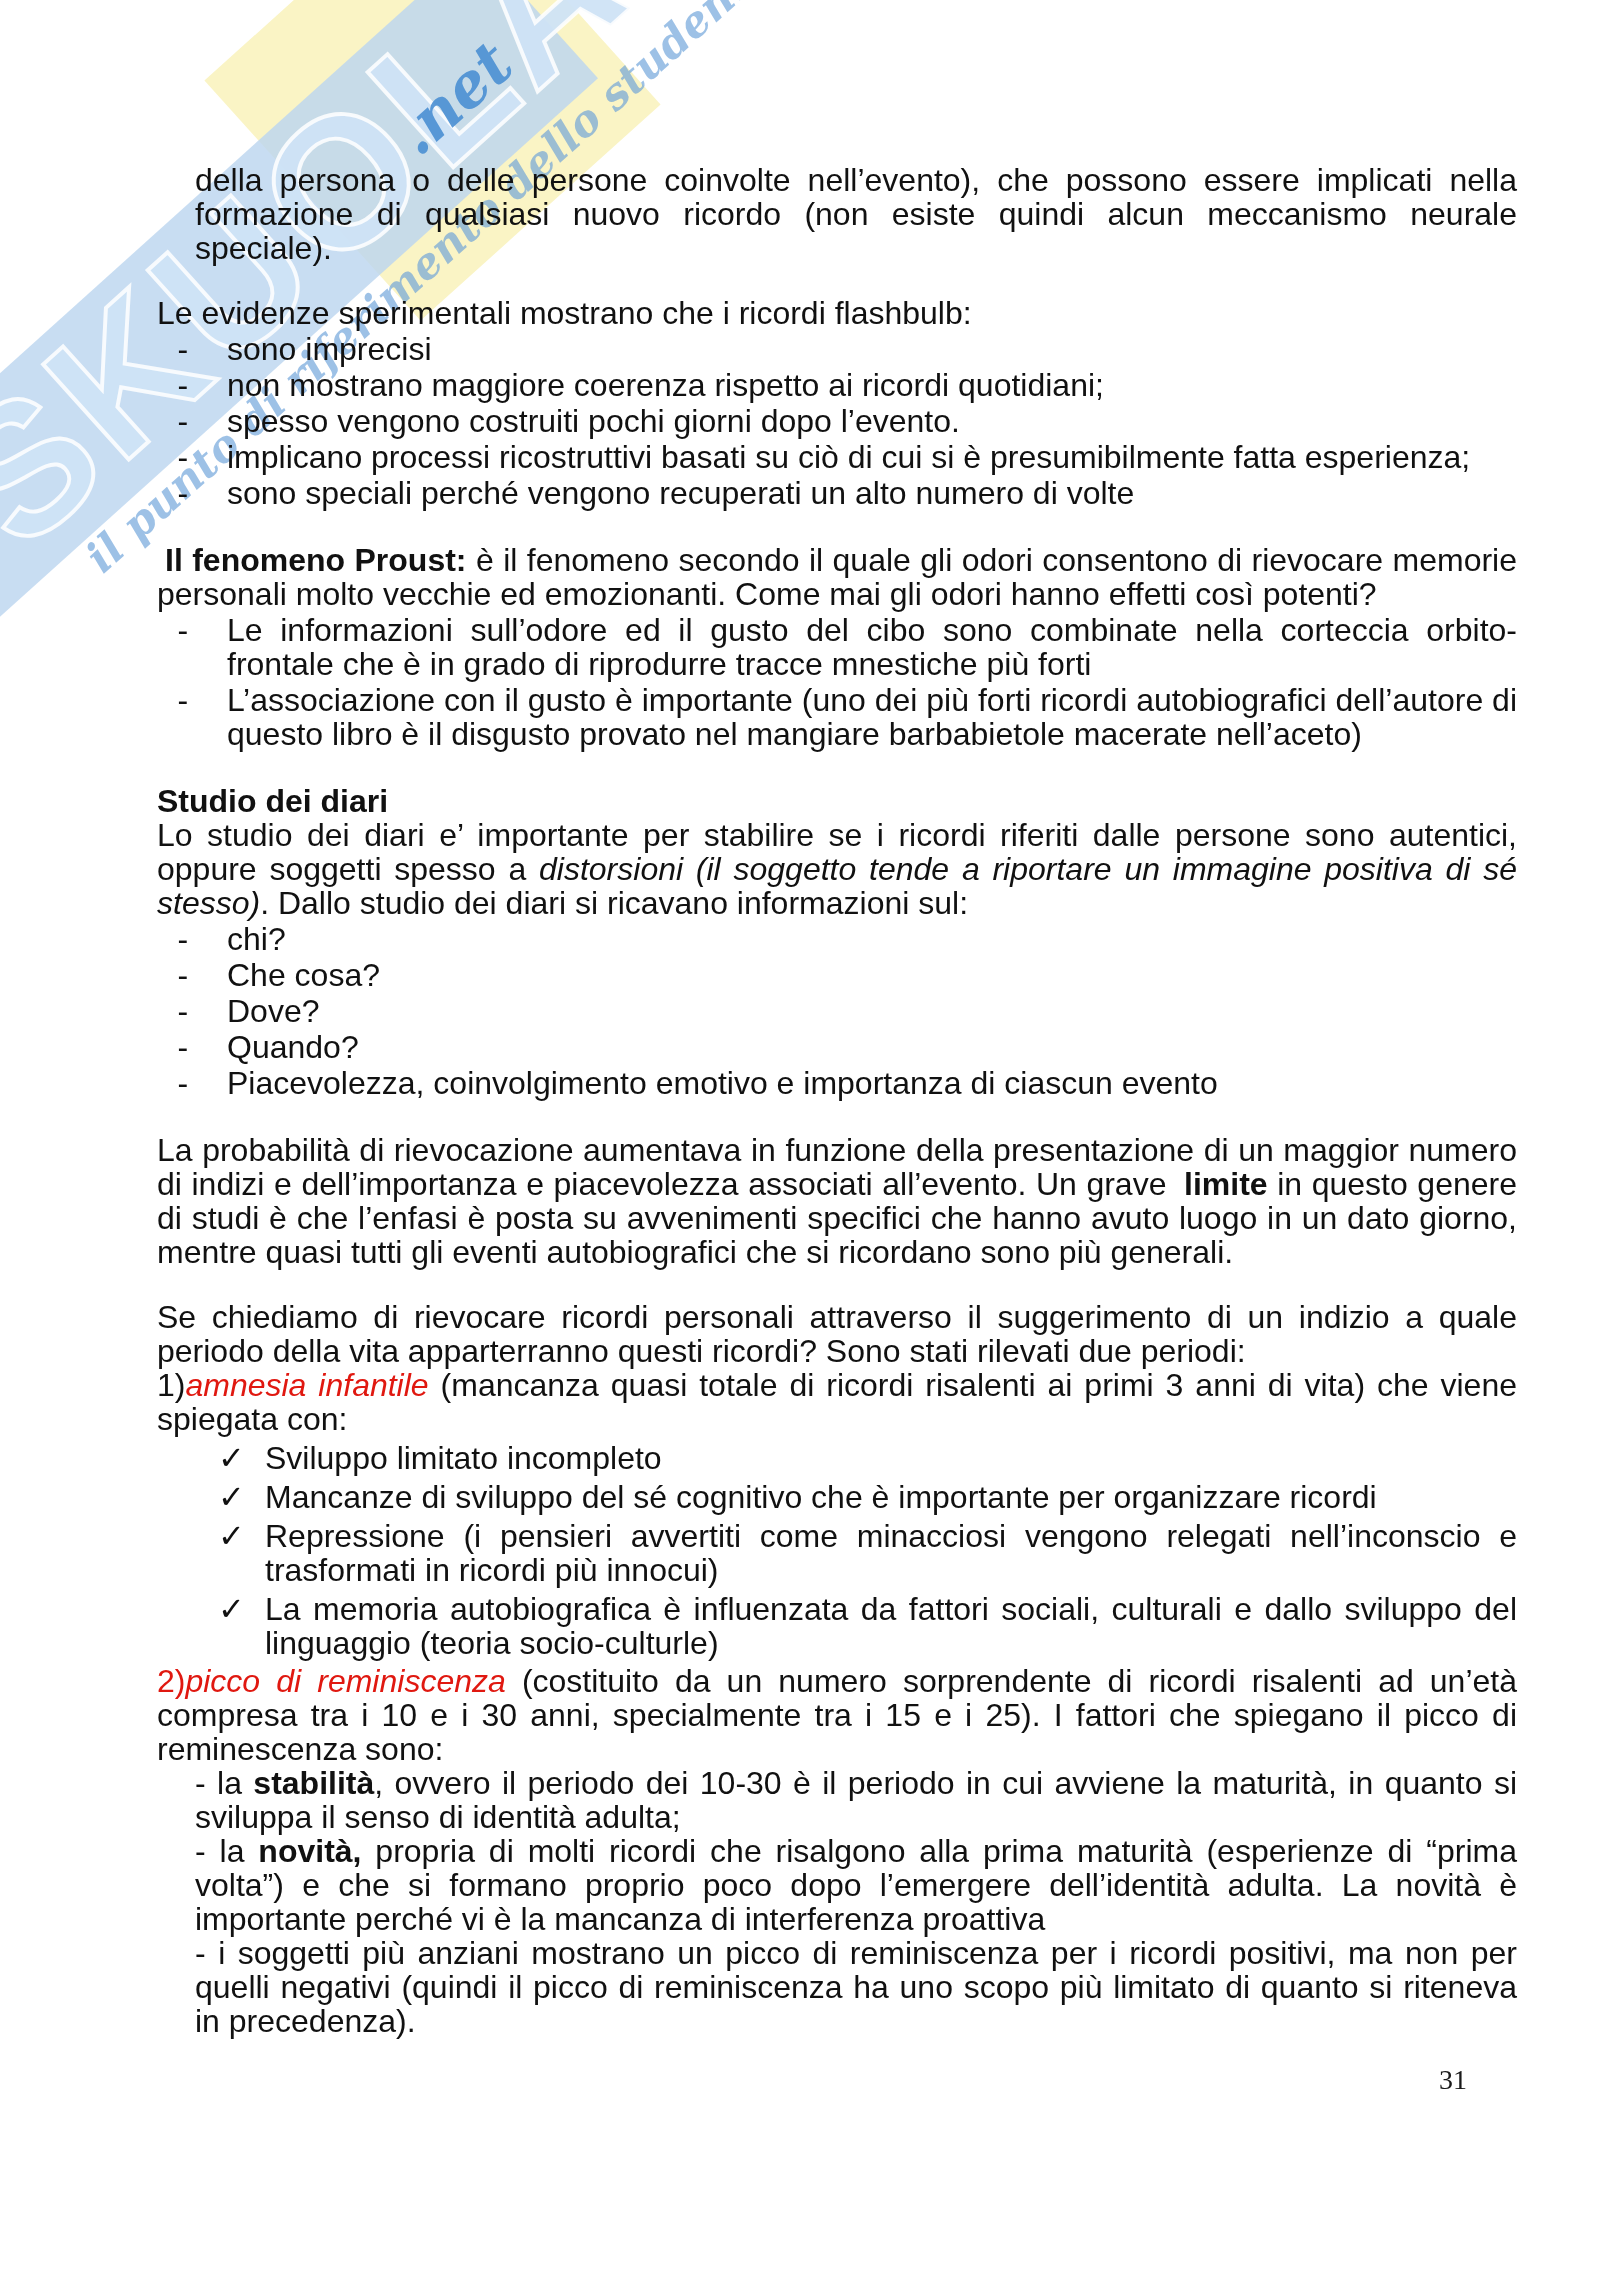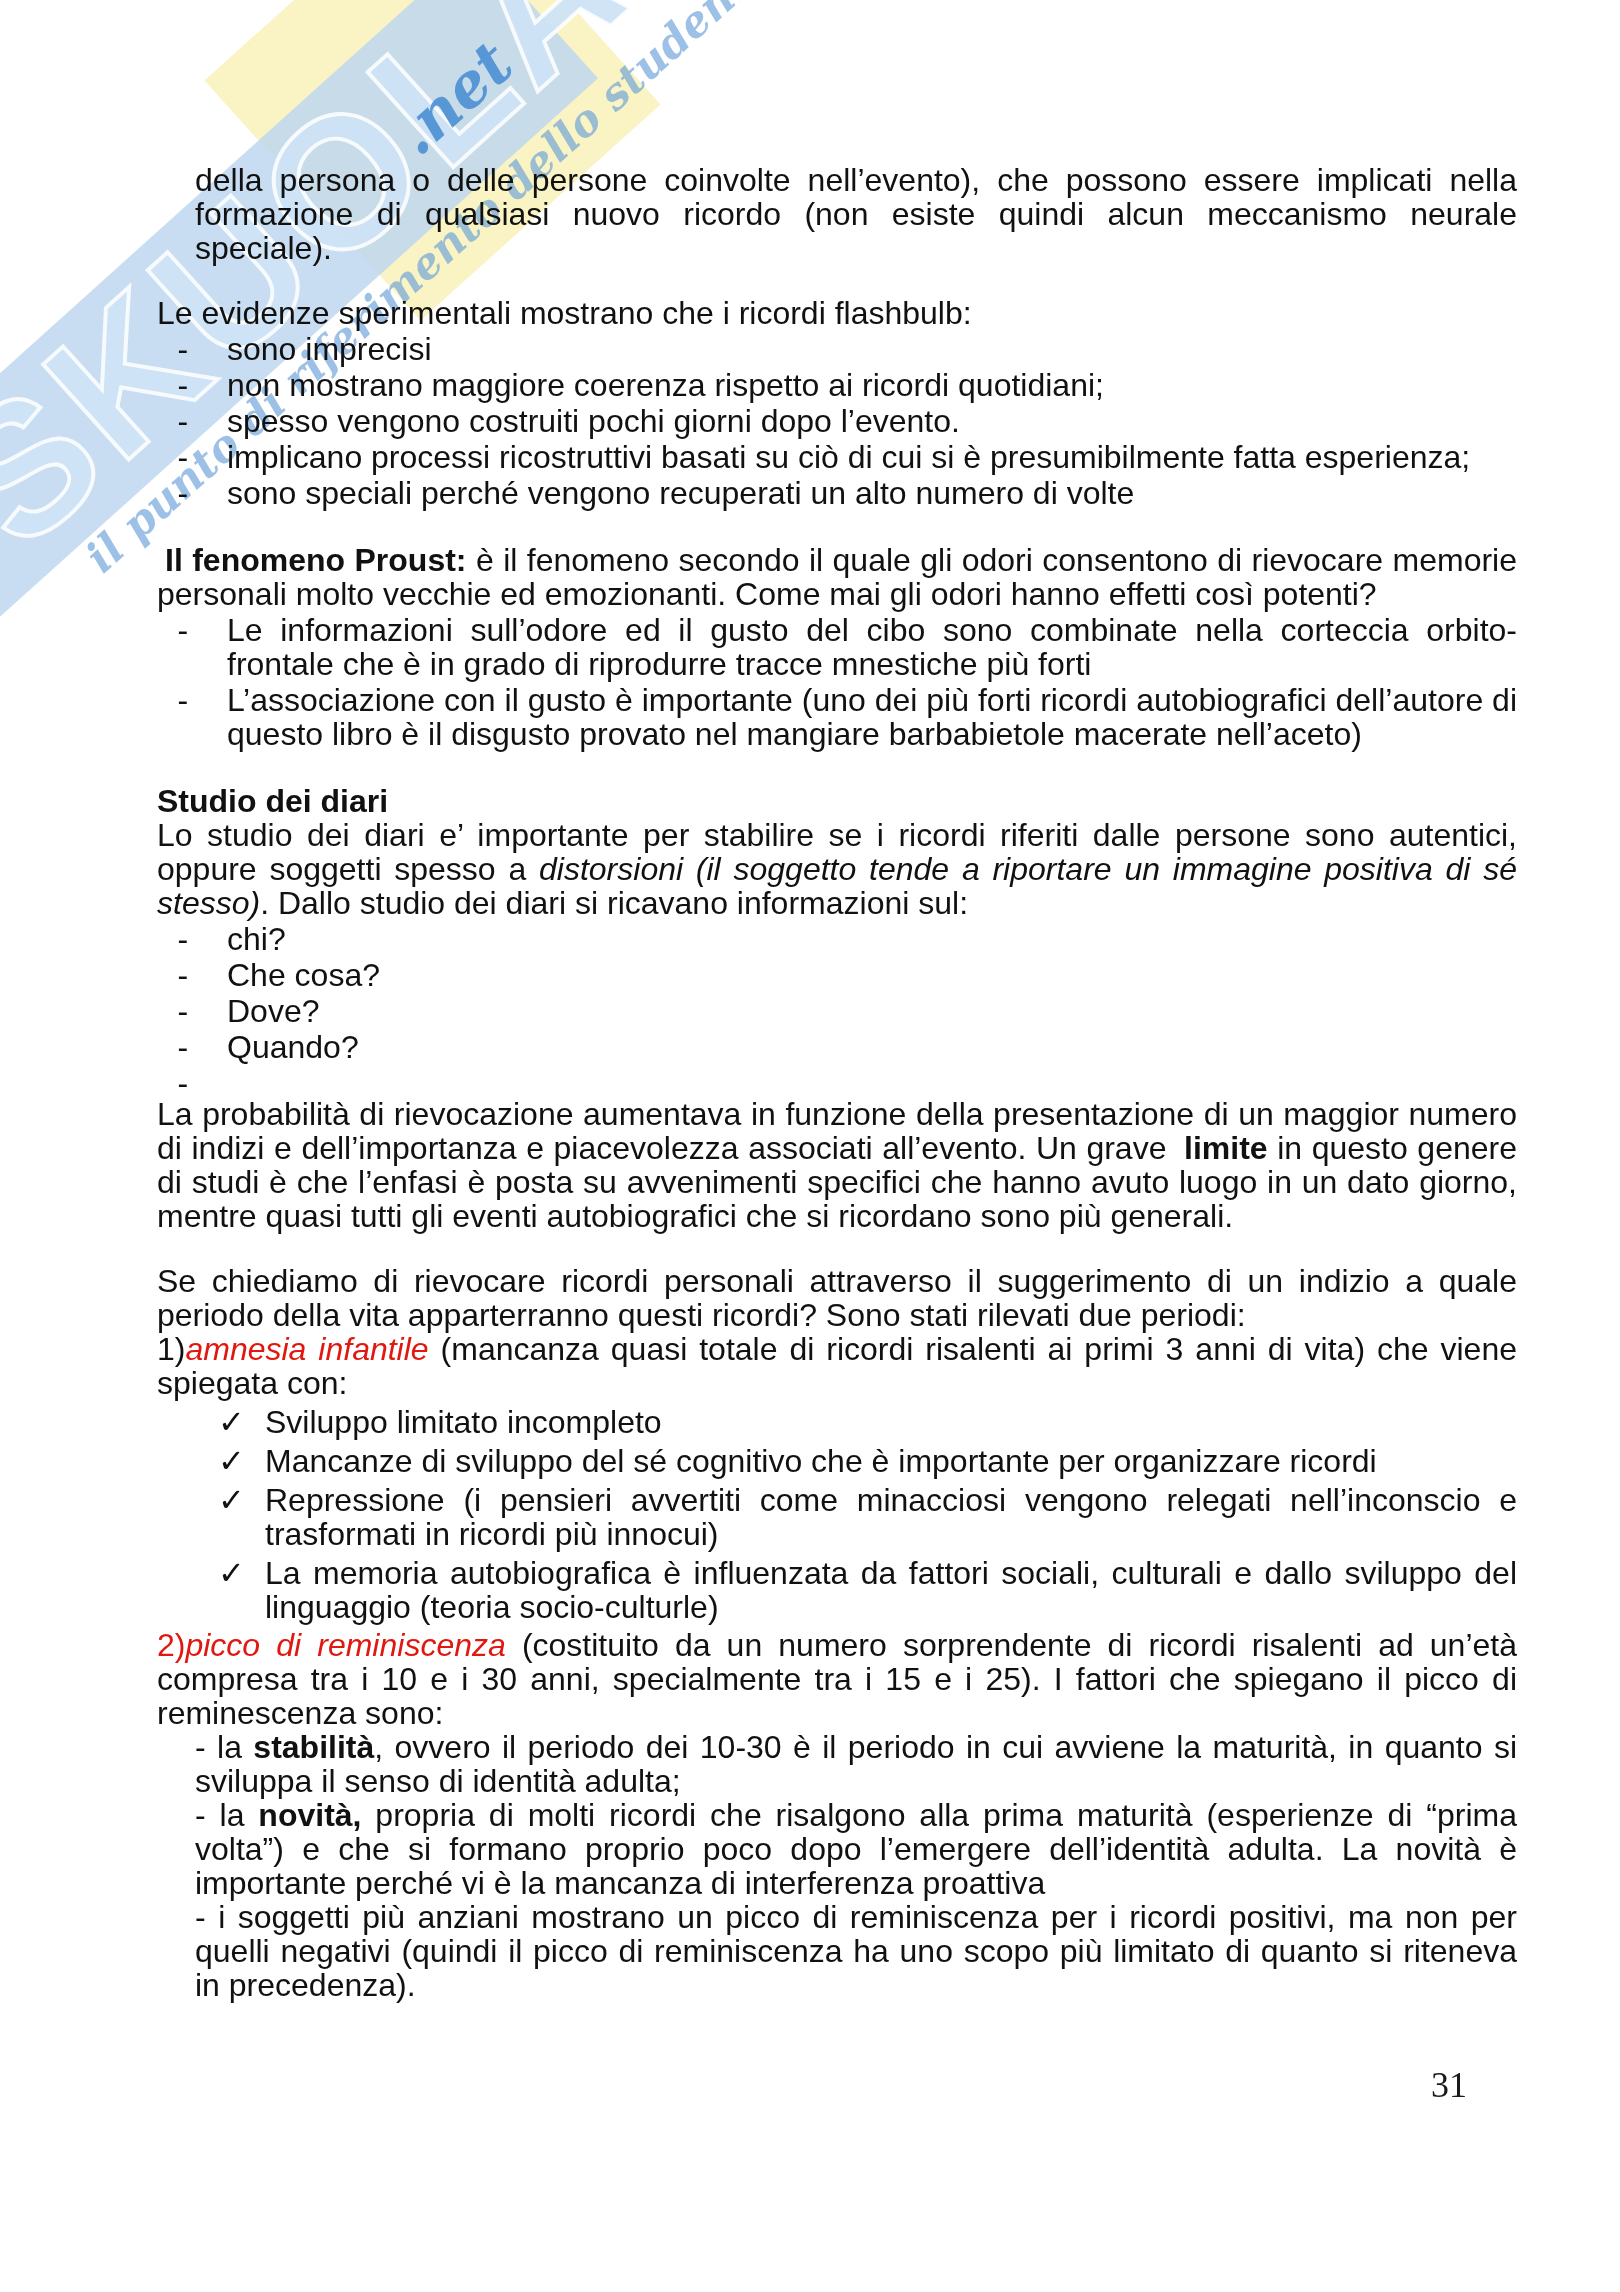--- a/index.html
+++ b/index.html
@@ -52,21 +52,21 @@
   .check .mk{position:absolute;left:61px;top:0;}
 
   .seg-b{font-weight:700;margin-left:8px;}
   .seg-i{font-style:italic;}
   .seg-bi{font-weight:700;}
   .seg-r{color:#e01810;}
   .seg-ri{color:#e01810;font-style:italic;margin-top:20px;}
 
   .pageno{
     position:absolute;top:2064px;right:153px;z-index:2;
-    font-family:"Liberation Serif", serif;font-size:36px;color:#1a1a1a;
+    font-family:"Liberation Serif", serif;font-size:28px;color:#1a1a1a;
   }
 </style>
 </head>
 <body>
 
 <div class="page">
 
   <div class="watermark" aria-hidden="true">
     <div class="wm-diamond"></div>
     <div class="wm-band"></div>
@@ -100,21 +100,21 @@
 
     <div class="gap"></div>
 
     <p class="hd">Studio dei diari</p>
     <p class="just"><span>Lo studio dei diari e’ importante per stabilire se i ricordi riferiti dalle persone sono autentici, oppure soggetti spesso a </span><span class="seg-i">distorsioni (il soggetto tende a riportare un immagine positiva di sé stesso)</span><span>. Dallo studio dei diari si ricavano informazioni sul:</span></p>
     <ul class="dash">
       <li><span class="mk">-</span><span>chi?</span></li>
       <li><span class="mk">-</span><span>Che cosa?</span></li>
       <li><span class="mk">-</span><span>Dove?</span></li>
       <li><span class="mk">-</span><span>Quando?</span></li>
-      <li><span class="mk">-</span></li>
+      <li><span class="mk">-</span><span>Piacevolezza, coinvolgimento emotivo e importanza di ciascun evento</span></li>
     </ul>
 
     <div class="gap"></div>
 
     <p class="just"><span>La probabilità di rievocazione aumentava in funzione della presentazione di un maggior numero di indizi e dell’importanza e piacevolezza associati all’evento. Un grave </span><span class="seg-b">limite</span><span> in questo genere di studi è che l’enfasi è posta su avvenimenti specifici che hanno avuto luogo in un dato giorno, mentre quasi tutti gli eventi autobiografici che si ricordano sono più generali.</span></p>
 
     <div class="gap"></div>
 
     <p class="just">Se chiediamo di rievocare ricordi personali attraverso il suggerimento di un indizio a quale periodo della vita apparterranno questi ricordi? Sono stati rilevati due periodi:</p>
     <p class="just"><span>1)</span><span class="seg-ri">amnesia infantile</span><span> (mancanza quasi totale di ricordi risalenti ai primi 3 anni di vita) che viene spiegata con:</span></p>

